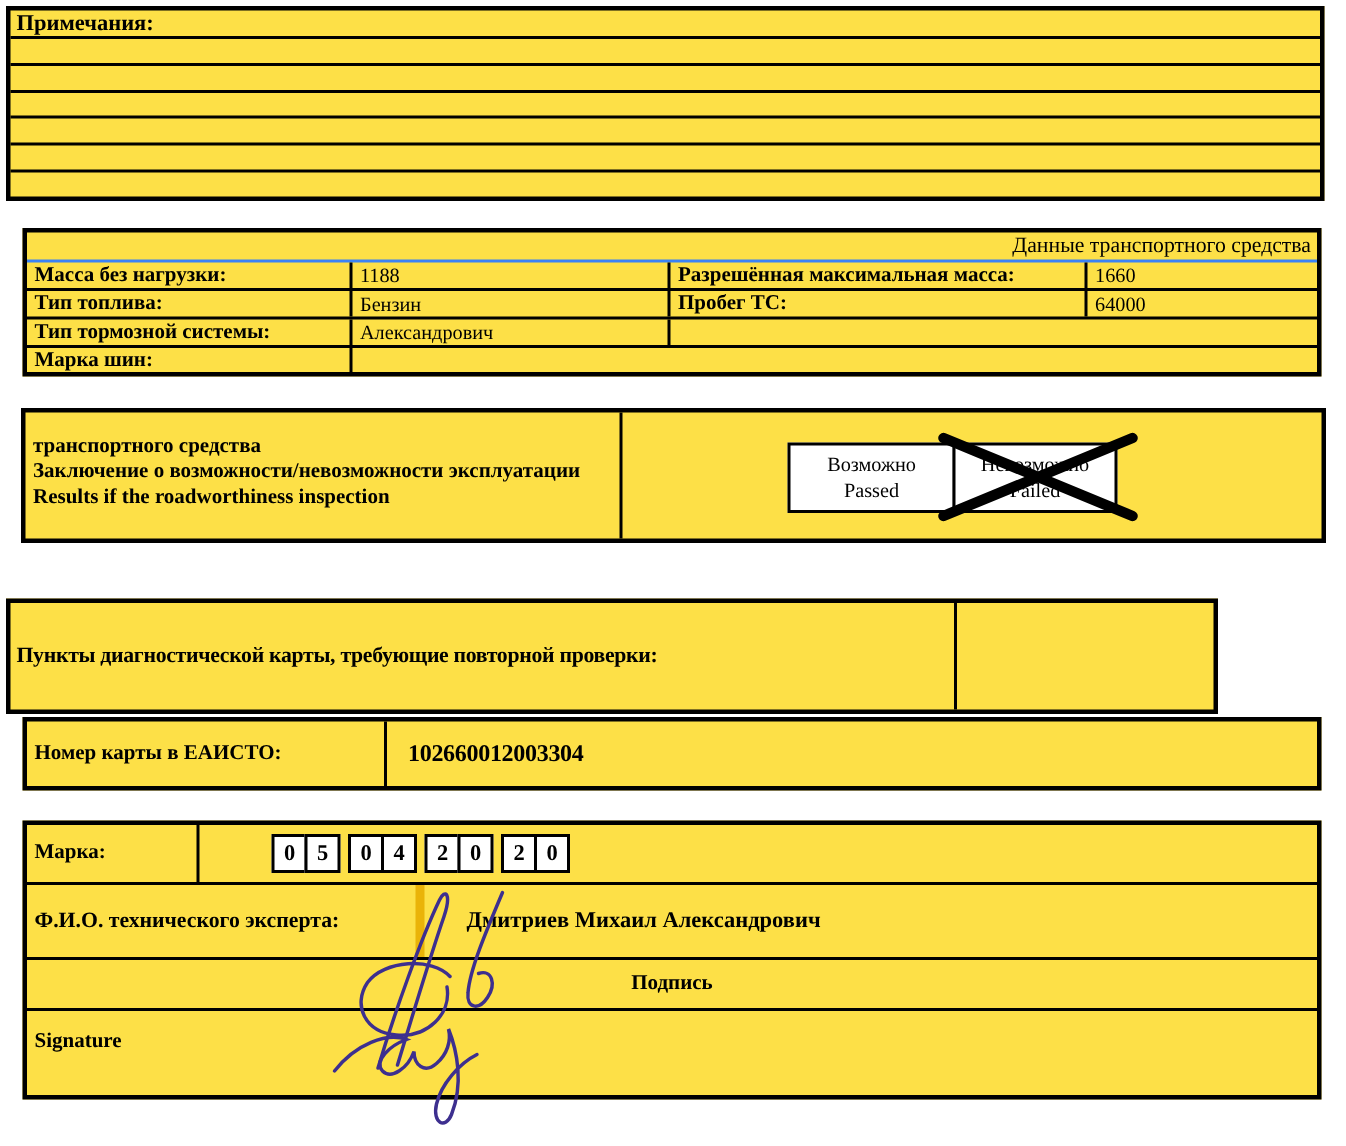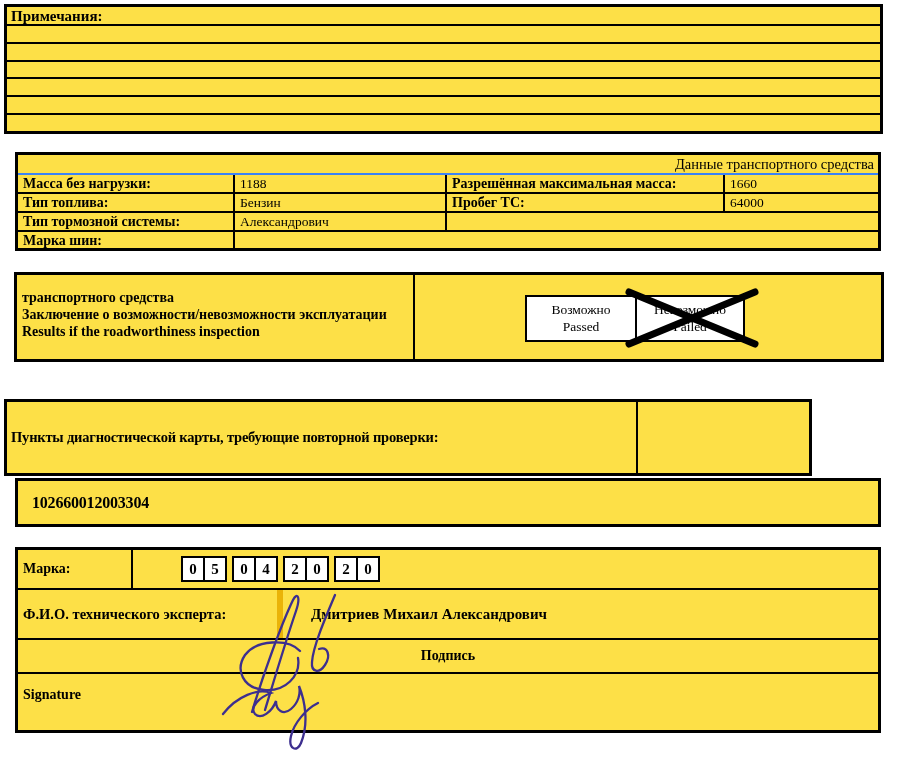--- a/index.html
+++ b/index.html
@@ -131,20 +131,21 @@
       </div>
     </div>
   </div>
 
   <div class="tbl t-rechk">
     <div class="left">Пункты диагностической карты, требующие повторной проверки:</div>
     <div class="right"></div>
   </div>
 
   <div class="tbl t-ea">
+    <div class="left">Номер карты в ЕАИСТО:</div>
     <div class="right">102660012003304</div>
   </div>
 
   <div class="tbl t-foot">
     <div class="frow r-date">
       <div class="fcell lab">Марка:</div>
       <div class="datecells">
         <div class="dgroup">
           <div class="dbox">0</div>
           <div class="dbox">5</div>

